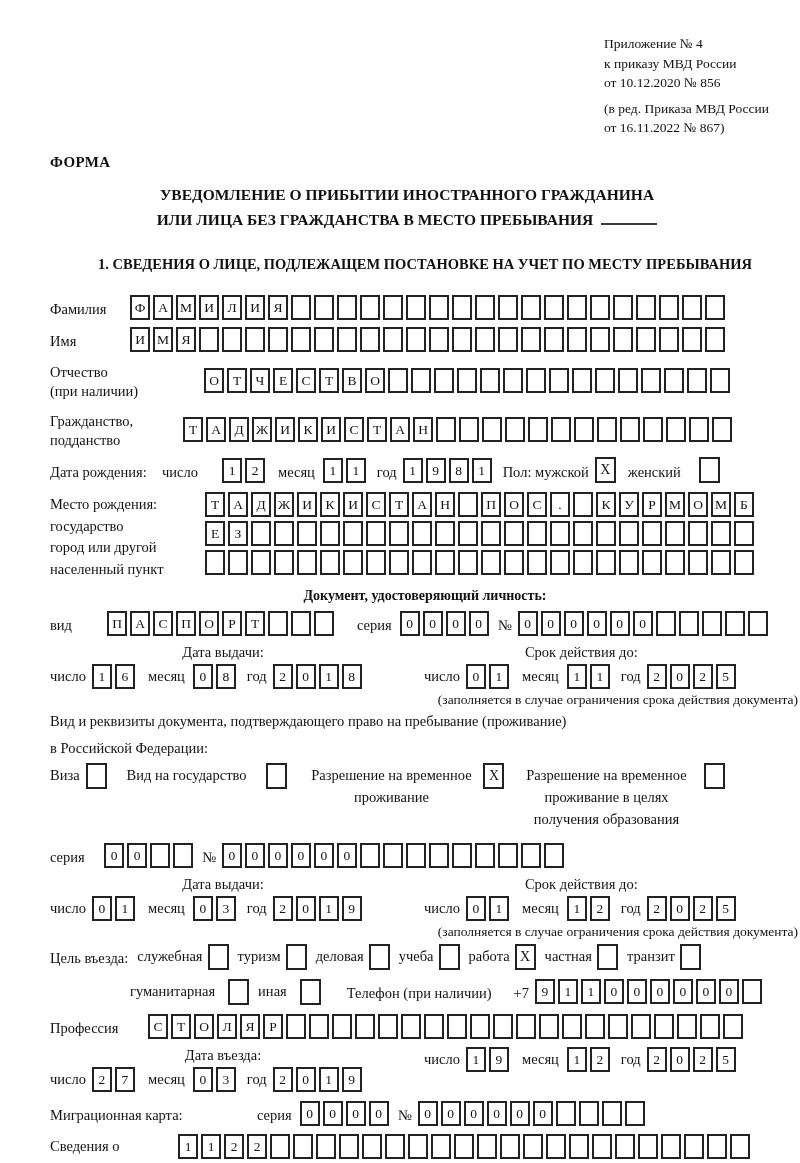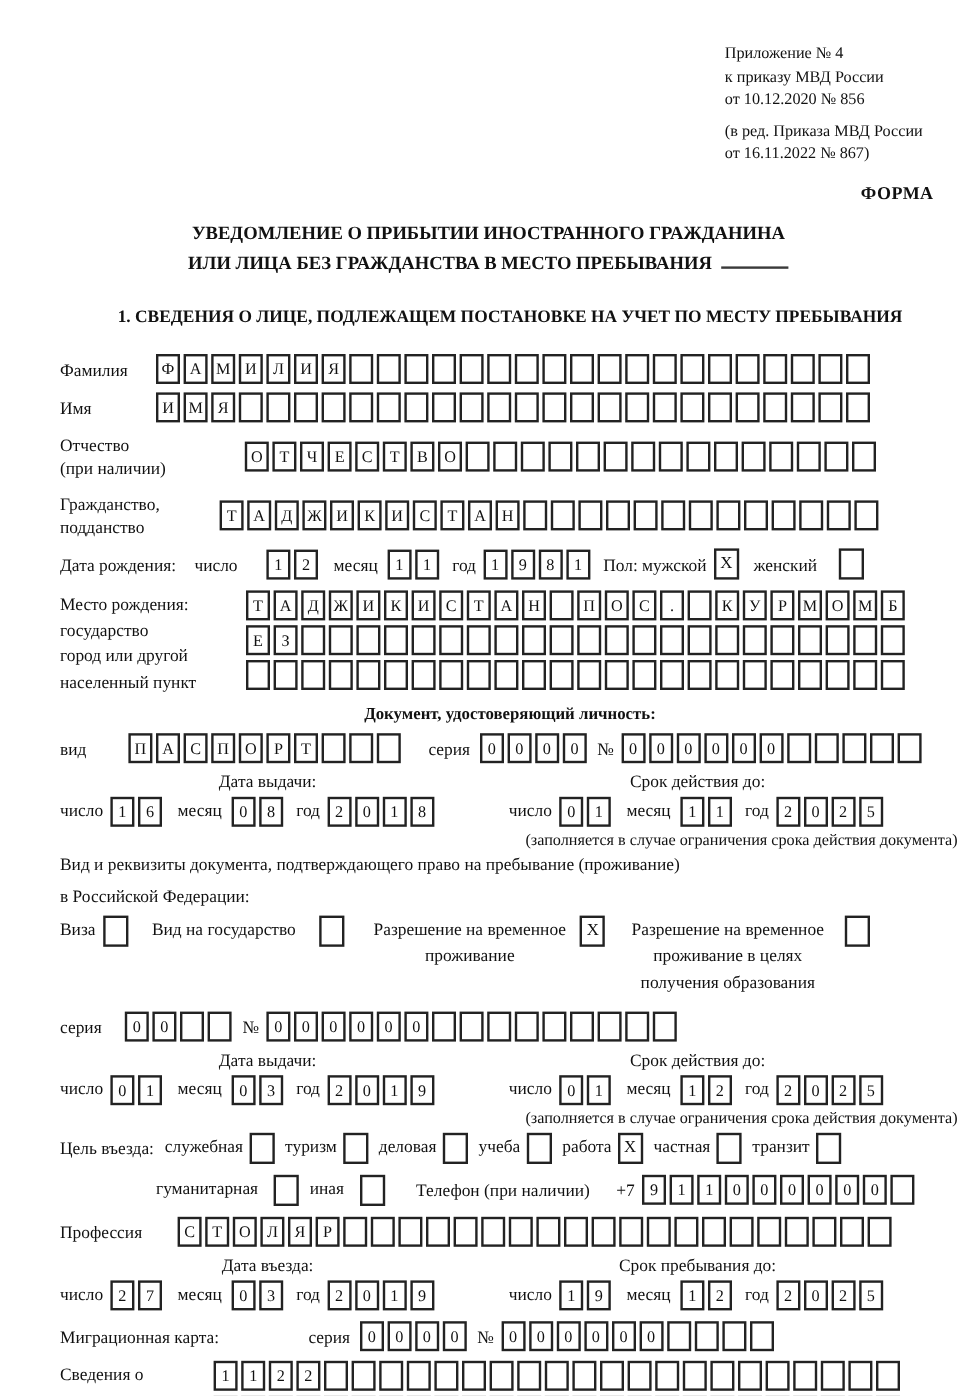--- a/index.html
+++ b/index.html
@@ -5,21 +5,21 @@
   * { margin:0; padding:0; box-sizing:border-box; }
   html,body { background:#ffffff; }
   .page {
     width:800px; height:1163px; margin:0 auto; position:relative; overflow:hidden;
     padding:34px 0 10px 50px;
     font-family:"Liberation Serif","DejaVu Serif",serif;
     font-size:14.5px; color:#111; background:#fff;
   }
   .top-note { margin-left:auto; width:178px; margin-right:18px; font-size:13.5px; line-height:1.45; }
   .top-note .sub { margin-top:6px; }
-  .forma { text-align:right; margin:16px 22px 0 0; font-weight:bold; font-size:15px; letter-spacing:.4px; }
+  .forma { text-align:left; margin:16px 22px 0 0; font-weight:bold; font-size:15px; letter-spacing:.4px; }
   .title { text-align:center; font-weight:bold; font-size:15.5px; line-height:1.6; margin:12px 36px 0 0; }
   .uline { display:inline-block; width:56px; border-bottom:2.5px solid #3a3a3a; height:13px; margin-left:8px; }
   .sec { text-align:center; font-weight:bold; font-size:14.5px; margin-top:24px; }
 
   .frow { display:flex; align-items:center; margin-top:7px; }
   .cells { display:flex; flex-wrap:nowrap; }
   .cell {
     flex:none; width:20px; height:25px; border:2px solid #222; margin-right:3px;
     display:flex; align-items:center; justify-content:center; font-size:13.5px; padding-top:1px;
   }
@@ -619,21 +619,20 @@
         <span class="flab ml8 mr6">год</span>
         <span class="cells">
             <span class="cell">2</span>
             <span class="cell">0</span>
             <span class="cell">1</span>
             <span class="cell">9</span>
           </span>
       </div>
     </div>
     <div class="dcol dright">
-      <div class="dtitle">Срок пребывания до:</div>
       <div class="dfields">
         <span class="flab mr6">число</span>
         <span class="cells">
             <span class="cell">1</span>
             <span class="cell">9</span>
           </span>
         <span class="flab ml10 mr8">месяц</span>
         <span class="cells">
             <span class="cell">1</span>
             <span class="cell">2</span>

